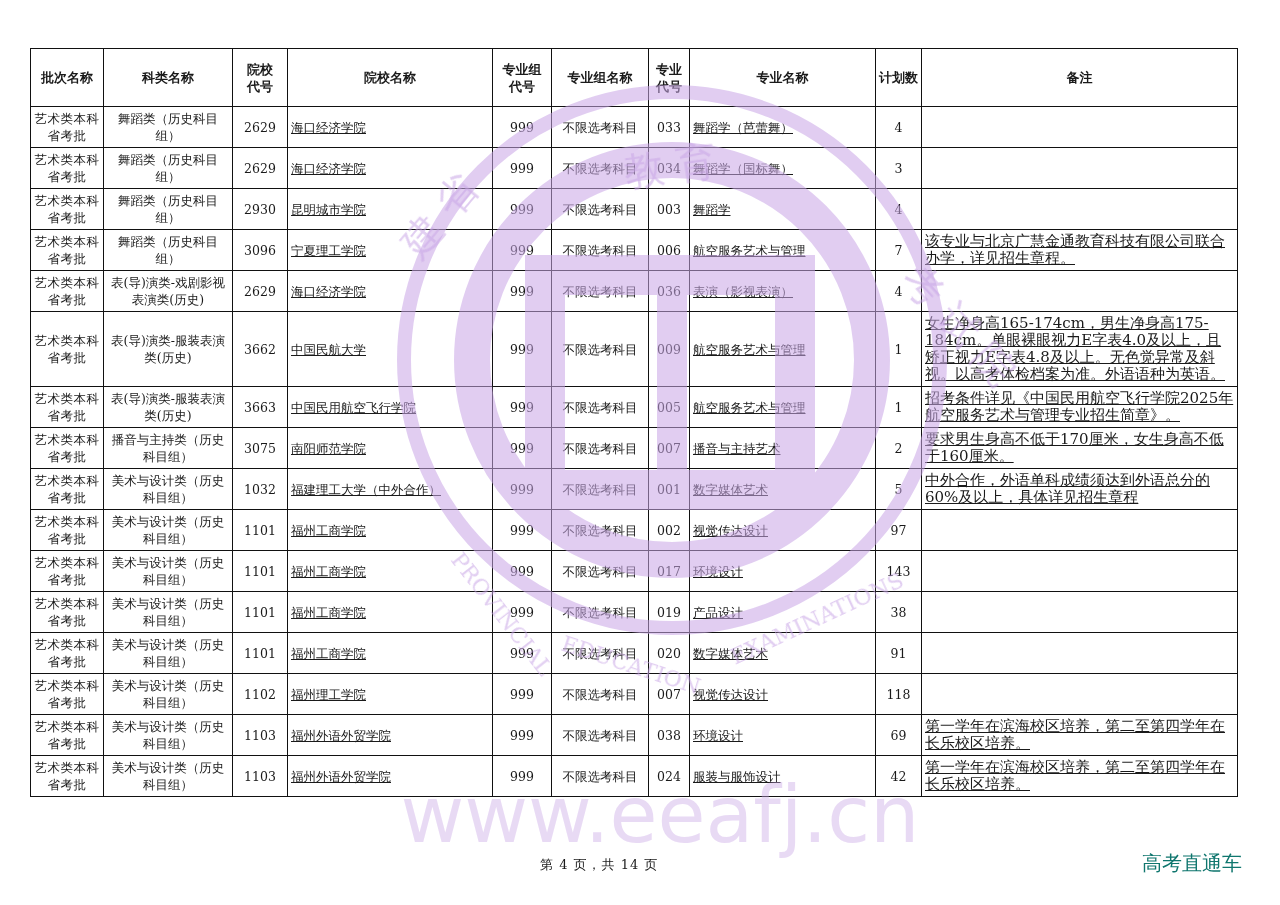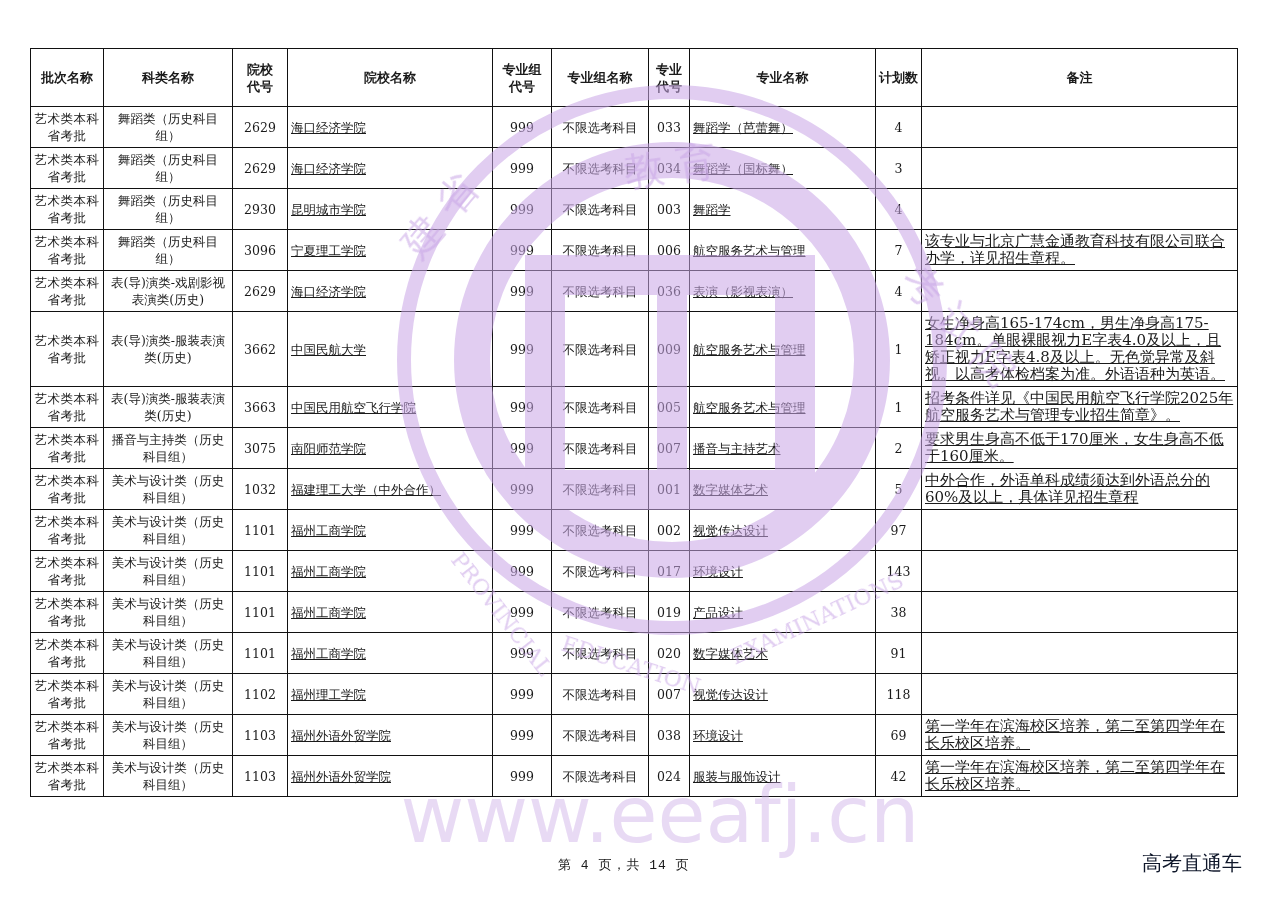--- a/index.html
+++ b/index.html
@@ -19,23 +19,23 @@
       font-family: "DejaVu Sans", "Liberation Sans", sans-serif; font-weight: bold; font-size: 13px;
       text-align: center; height: 57px;
     }
     td.c { text-align: center; }
     td.l { text-align: left; text-decoration: underline; }
     td.batch { text-align: center; font-size: 12.5px; letter-spacing: 0.5px; margin-left: 8px; }
     td.note { font-size: 15px; line-height: 17px; padding: 1px 4px; }
     tr.h42 td { height: 40px; }
     tr.h76 td { height: 74px; }
     .footer { position: absolute; top: 856px; left: 0; width: 1280px; font-size: 13px; z-index: 3; }
-    .page-no { position: absolute; left: 558px; top: 0; letter-spacing: 1px; font-family: Liberation Mono, monospace; }
+    .page-no { position: absolute; left: 540px; top: 0; letter-spacing: 1px; }
     .brand { position: absolute; left: 1142px; top: -6px; font-family: "DejaVu Sans", "Liberation Sans", sans-serif;
-      font-size: 20px; color: #0f172a; font-weight: normal; }
+      font-size: 20px; color: #0f766e; font-weight: normal; }
   </style>
 </head>
 <body>
 
 <svg class="watermark" viewBox="0 0 1280 905" xmlns="http://www.w3.org/2000/svg">
   <g opacity="0.55" fill="none" stroke="#c9a6e6">
     <circle cx="672" cy="360" r="268" stroke-width="14"></circle>
     <circle cx="672" cy="360" r="200" stroke-width="36"></circle>
     <rect x="545" y="275" width="250" height="215" stroke-width="40"></rect>
     <line x1="672" y1="275" x2="672" y2="490" stroke-width="30"></line>

